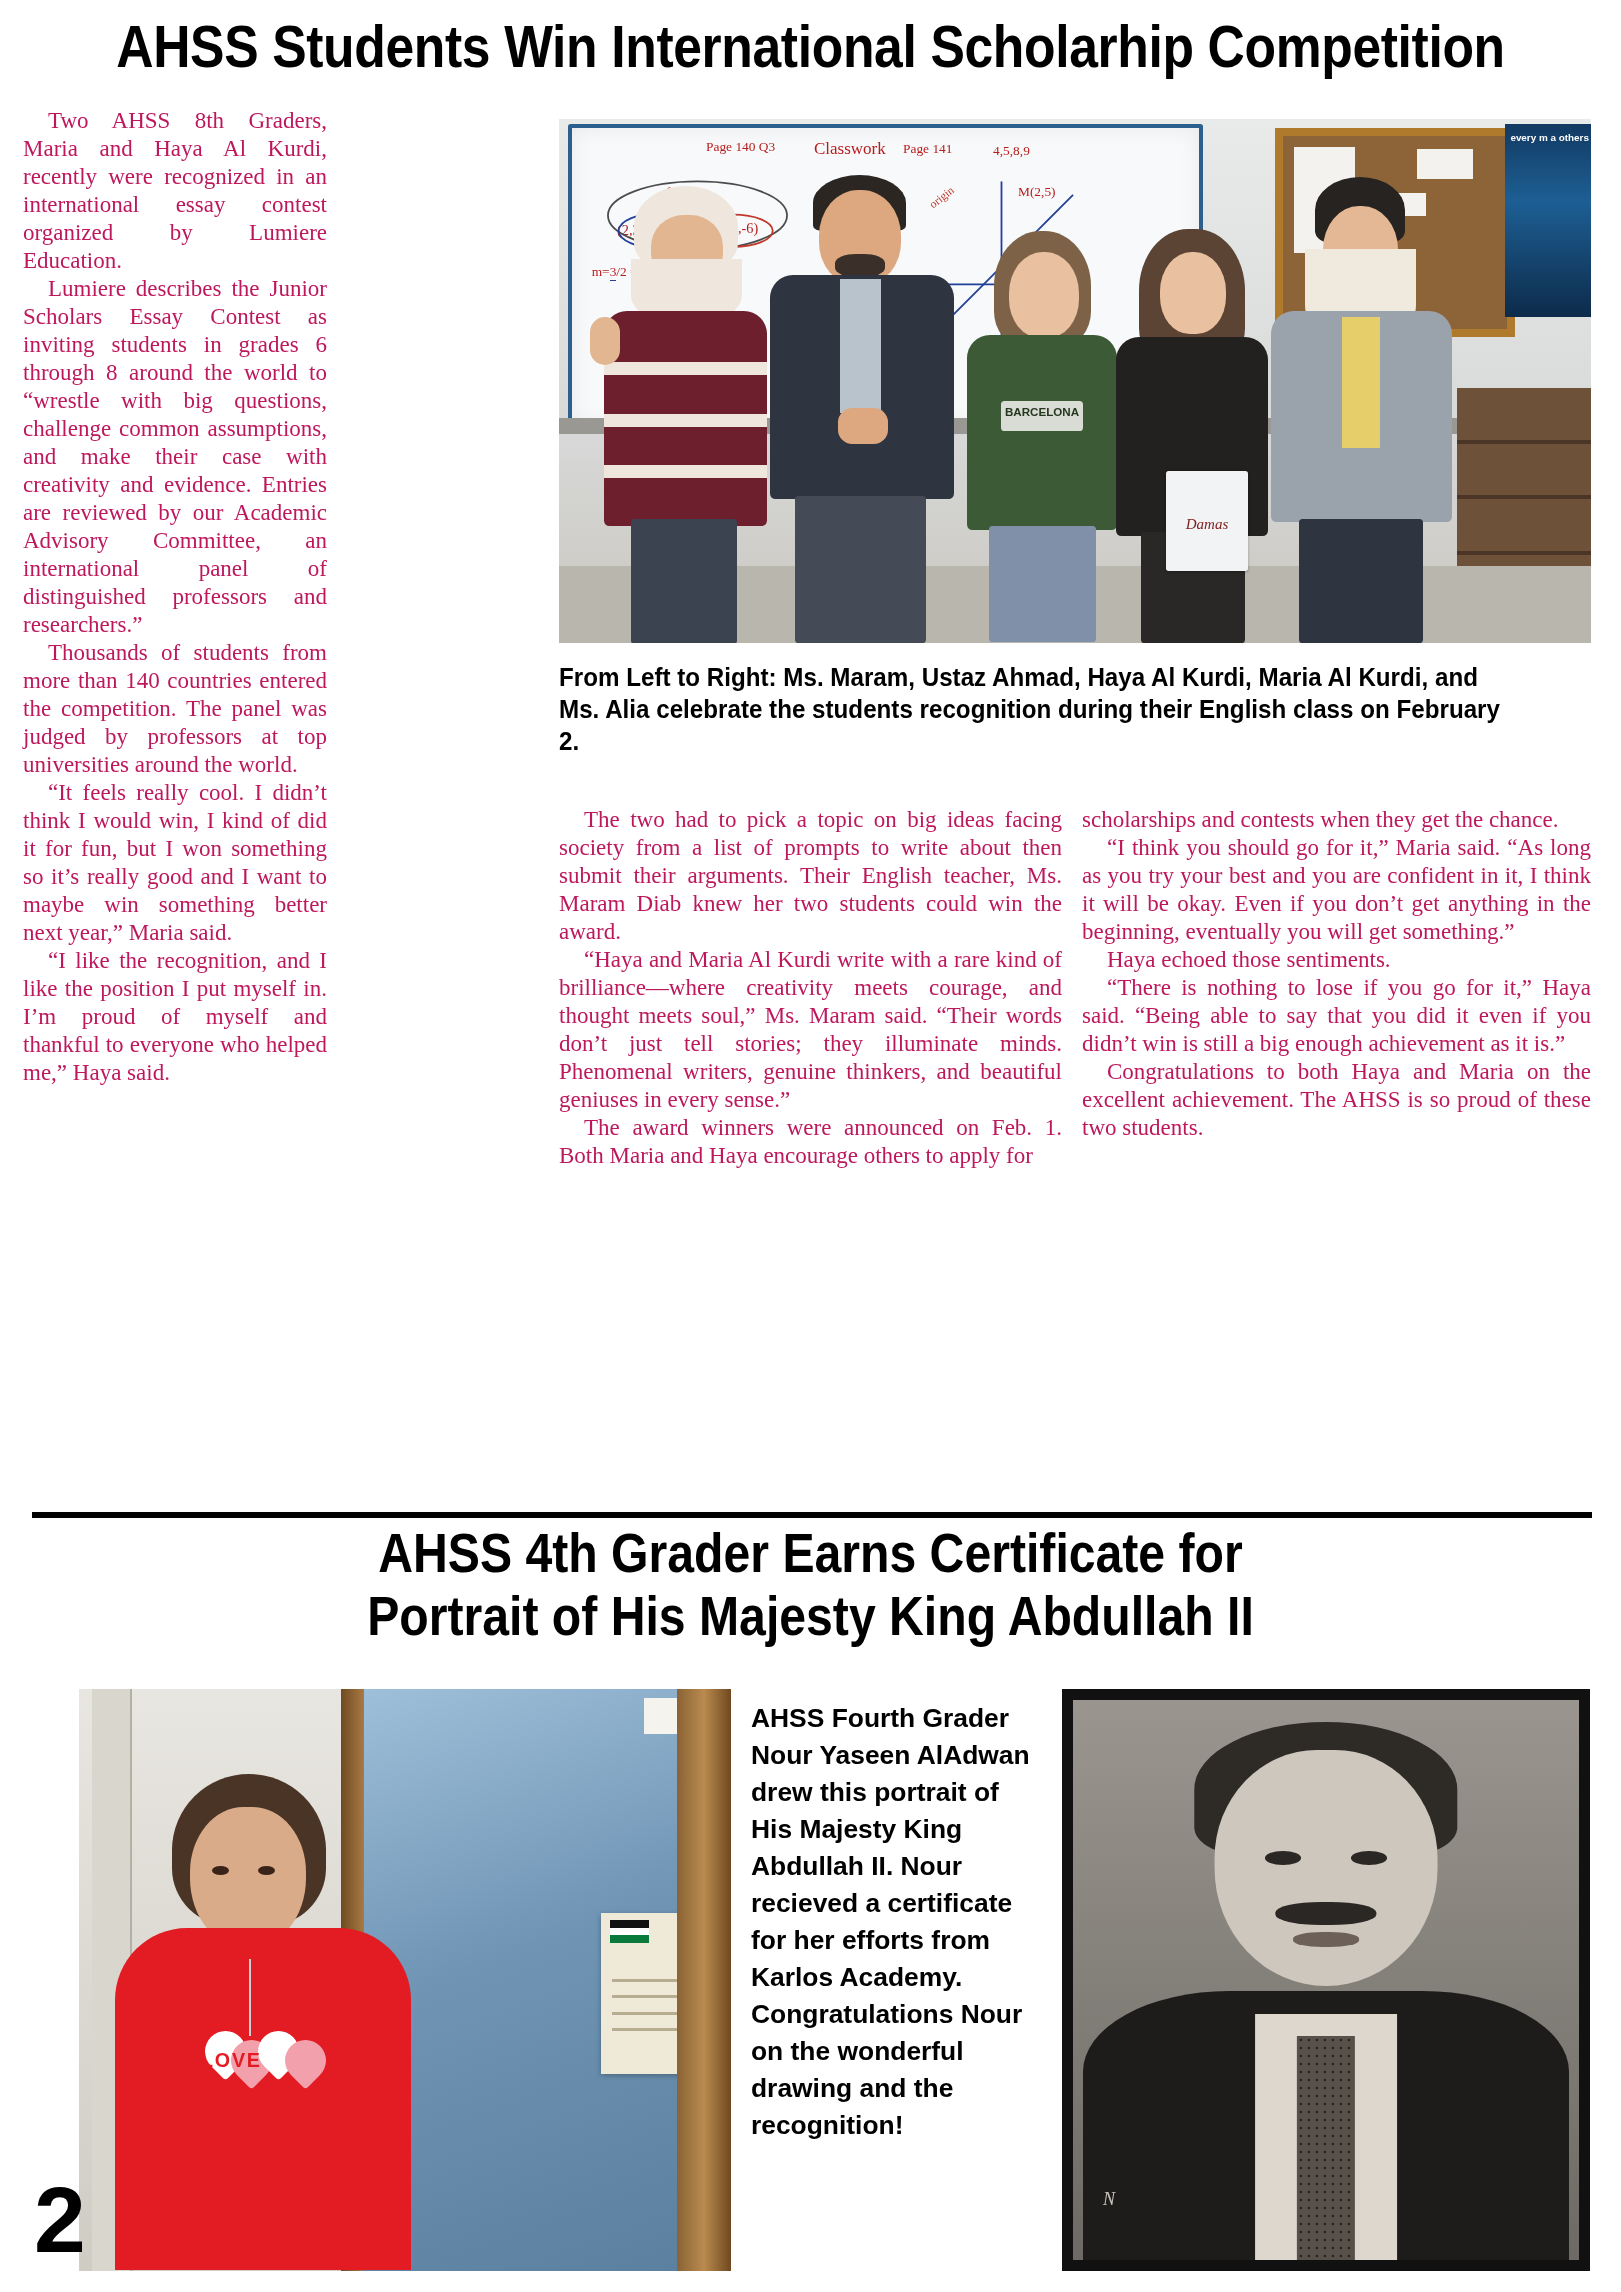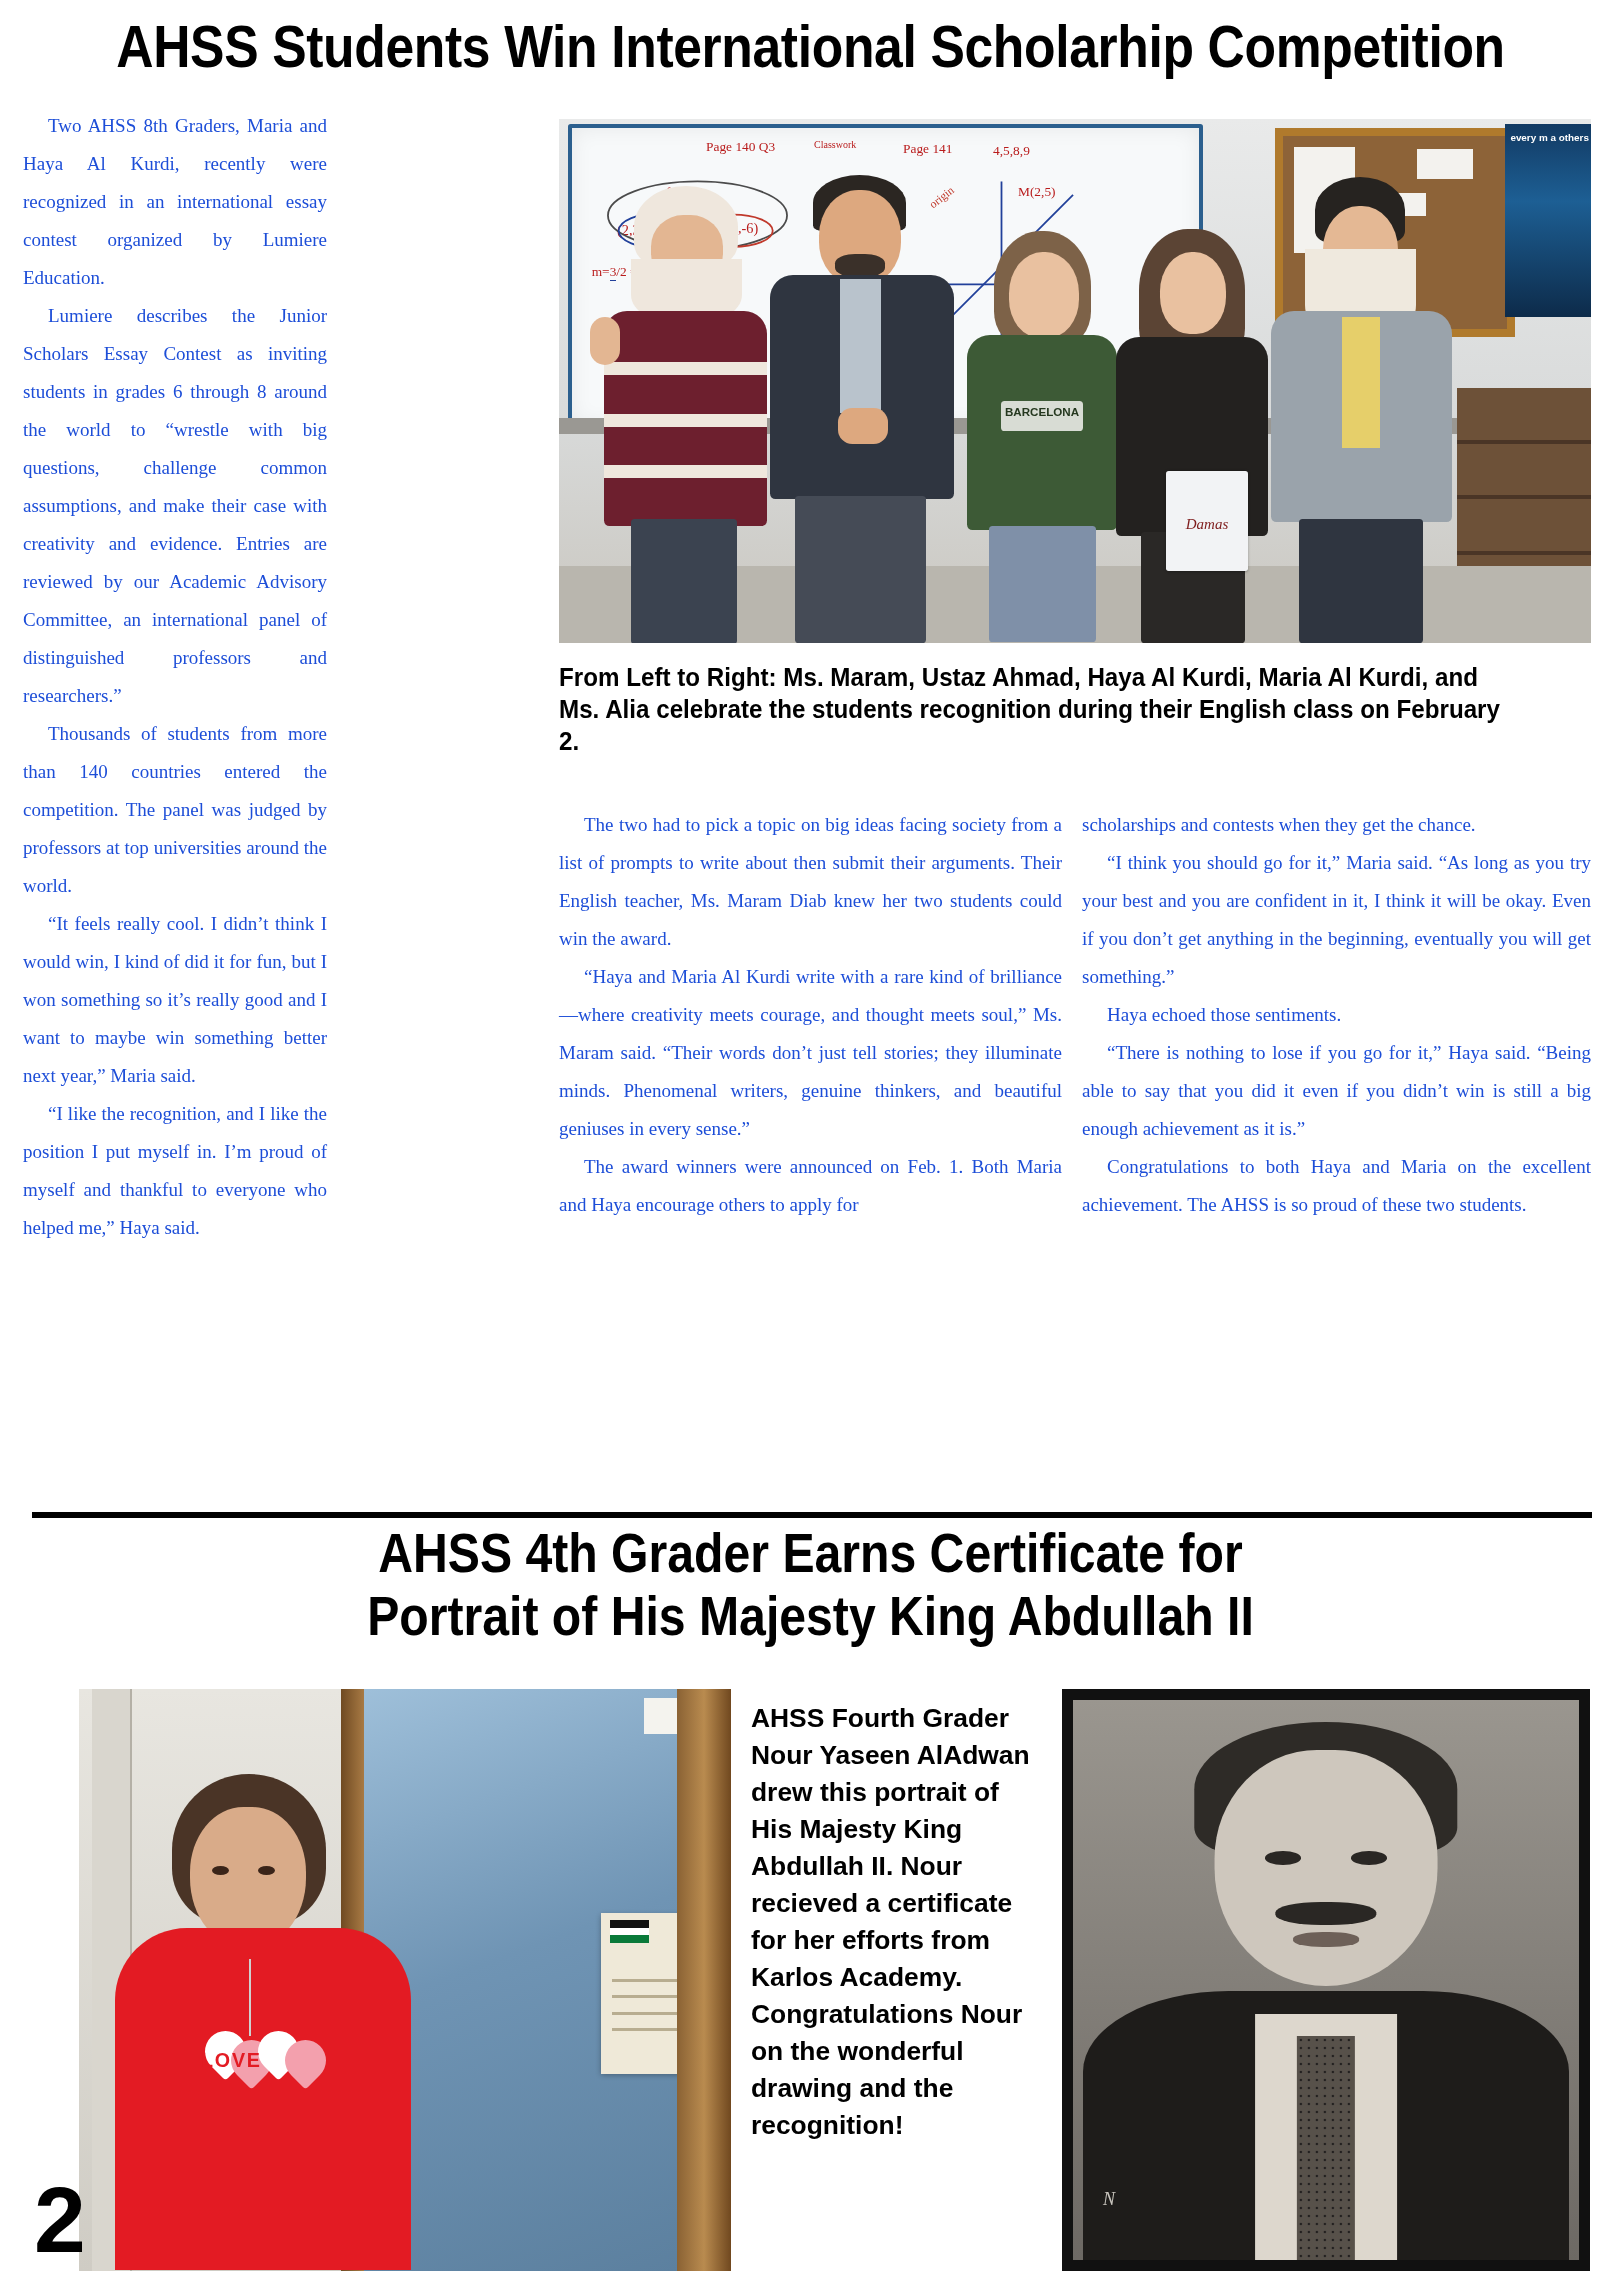--- a/index.html
+++ b/index.html
@@ -28,25 +28,25 @@
   #hl-bottom{
     position:absolute;left:0;right:0;top:1524px;
     font-size:56px;
   }
   #hl-bottom .line{display:block;margin-bottom:5.4px;}
 
   
   .col{
     position:absolute;
     font-family:"Liberation Serif", serif;
-    font-size:19px;
-    line-height:38px;
+    font-size:23px;
+    line-height:28px;
     text-align:justify;
     text-justify:inter-word;
-    color:#1d4ed8;
+    color:#be185d;
     hyphens:none;
   }
   .col p{margin:0;text-indent:25px;}
   .col p.cont{text-indent:0;}
 
   #col1{left:23px;top:107px;width:304px;}
   #col2{left:559px;top:806px;width:503px;}
   #col3{left:1082px;top:806px;width:509px;}
 
   
@@ -168,21 +168,21 @@
     <p>Thousands of students from more than 140 countries entered the competition. The panel was judged by professors at top universities around the world.</p>
     <p>“It feels really cool. I didn’t think I would win, I kind of did it for fun, but I won something so it’s really good and I want to maybe win something better next year,” Maria said.</p>
     <p>“I like the recognition, and I like the position I put myself in. I’m proud of myself and thankful to everyone who helped me,” Haya said.</p>
   </div>
 
   <div id="photo-top">
     <div class="pt-wall"></div>
 
     <div class="pt-board">
       <span class="ink" style="left:134px;top:10.7px;font-size:13.4px;">Page 140 Q3</span>
-      <span class="ink" style="left:242px;top:10.7px;font-size:10px;">Classwork</span>
+      <span class="ink" style="left:242px;top:10.7px;font-size:17px;">Classwork</span>
       <span class="ink" style="left:331px;top:12.5px;font-size:13.4px;">Page 141</span>
       <span class="ink" style="left:421px;top:14.3px;font-size:13.4px;">4,5,8,9</span>
       <span class="ink" style="left:45px;top:94px;font-size:14.3px;">(2,3)</span>
       <span class="ink" style="left:97px;top:94px;font-size:14.3px;">(0,0)</span>
       <span class="ink" style="left:154px;top:92px;font-size:14.3px;">(x,-6)</span>
       <span class="ink" style="left:94px;top:56px;font-size:13.4px;">find 'x'</span>
       <span class="ink" style="left:446px;top:56px;font-size:13.4px;">M(2,5)</span>
       <span class="ink red" style="left:356px;top:63px;font-size:11.6px;transform:rotate(-38deg);">origin</span>
       <svg style="position:absolute;left:340px;top:49px;" width="179" height="170" viewBox="0 0 200 190">
         <line x1="10" y1="120" x2="190" y2="120" stroke="#21409a" stroke-width="2"></line>

